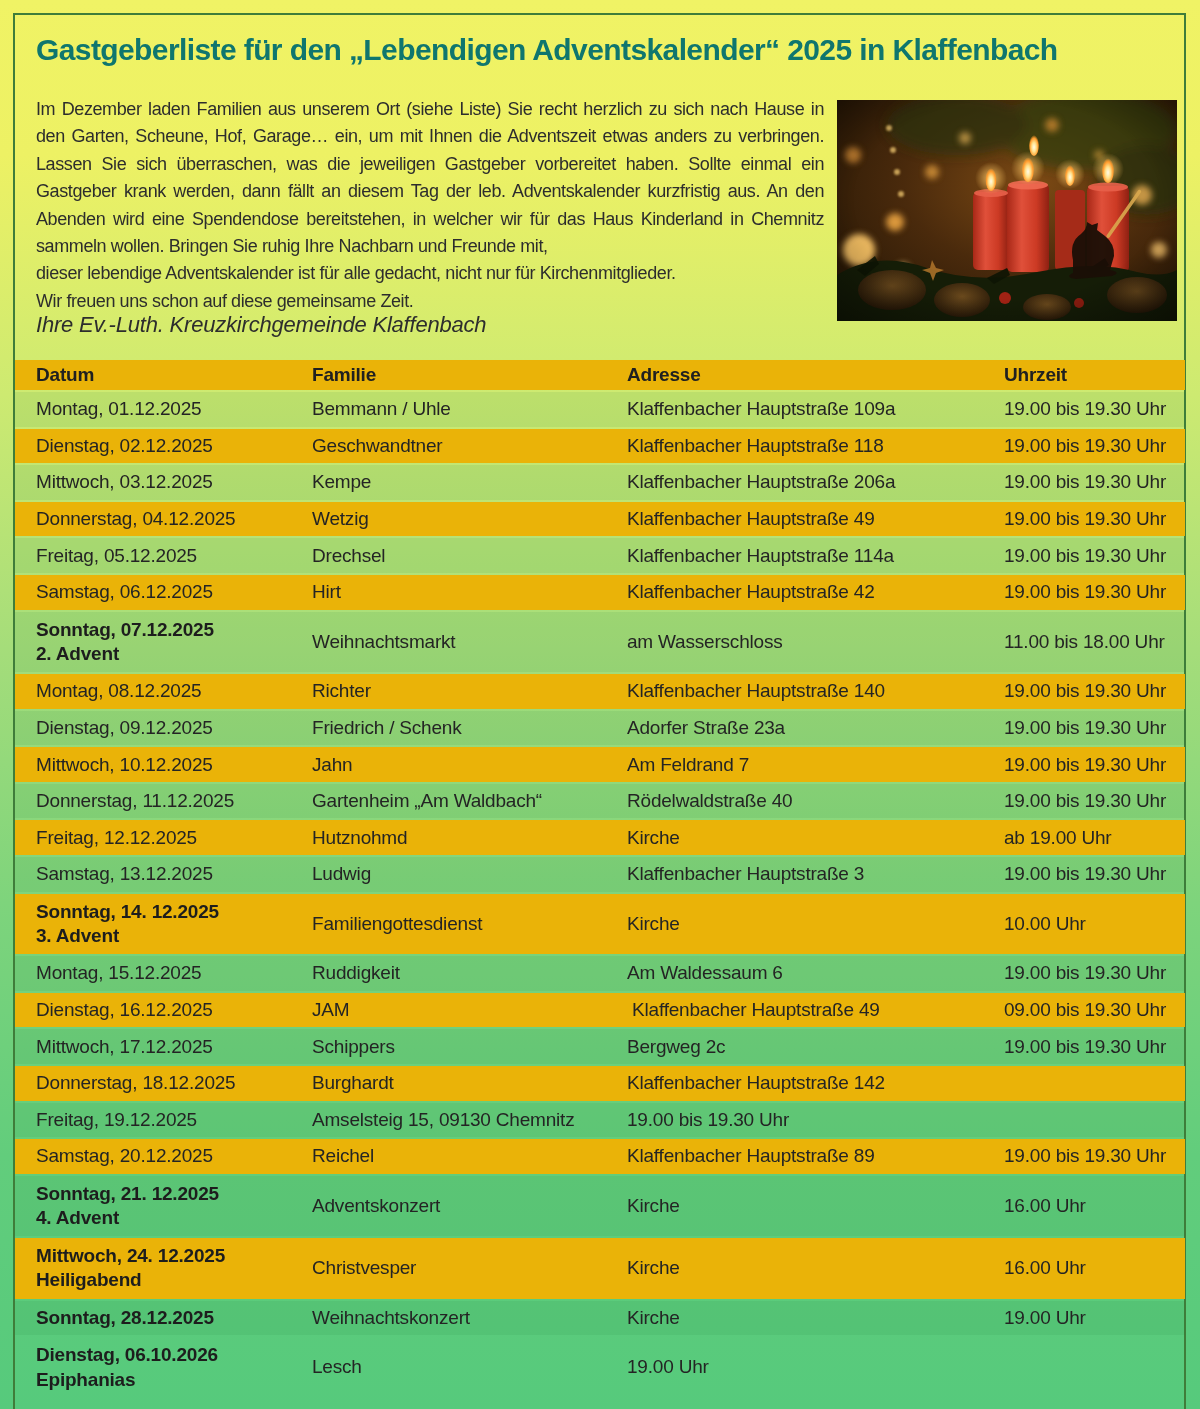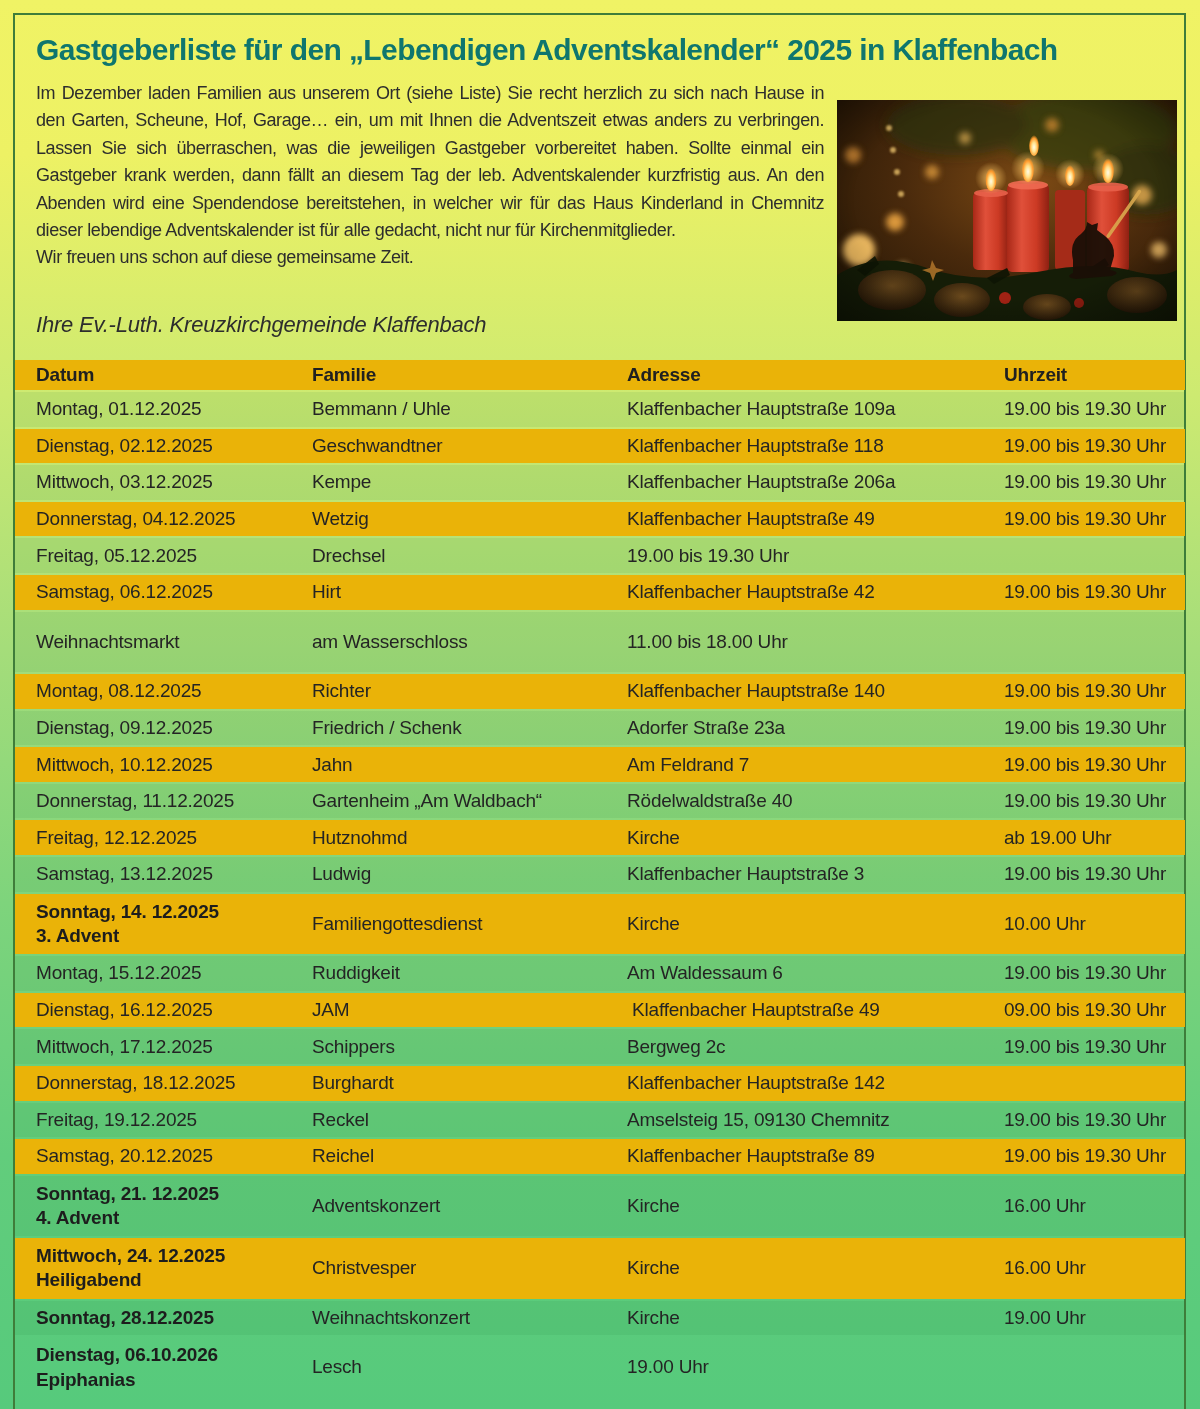--- a/index.html
+++ b/index.html
@@ -13,21 +13,21 @@
   .frame{
     position:absolute;left:13px;top:13px;width:1173px;height:1420px;
     border:2.5px solid #3f7d3a;pointer-events:none;box-sizing:border-box;
   }
   .page-title{
     position:absolute;left:36px;top:32px;width:1140px;margin:0;
     font-size:30px;line-height:36px;font-weight:bold;letter-spacing:-0.6px;
     color:#0f766e;
   }
   .intro{
-    position:absolute;left:36px;top:80px;width:788px;
+    position:absolute;left:36px;top:96px;width:788px;
     font-size:18px;line-height:27.4px;letter-spacing:-0.4px;color:#2d2d2d;
   }
   .intro .line{white-space:normal;}
   .intro .line.j{text-align:justify;text-align-last:justify;}
   .signature{
     position:absolute;left:36px;top:312px;font-style:italic;
     font-size:22px;letter-spacing:-0.2px;color:#2d2d2d;
   }
   .photo{
     position:absolute;left:837px;top:100px;width:340px;height:221px;display:block;
@@ -59,20 +59,21 @@
 <div class="frame"></div>
 
 <h1 class="page-title">Gastgeberliste für den „Lebendigen Adventskalender“ 2025 in Klaffenbach</h1>
 
 <div class="intro">
     <div class="line j">Im Dezember laden Familien aus unserem Ort (siehe Liste) Sie recht herzlich zu sich nach Hause in</div>
     <div class="line j">den Garten, Scheune, Hof, Garage… ein, um mit Ihnen die Adventszeit etwas anders zu verbringen.</div>
     <div class="line j">Lassen Sie sich überraschen, was die jeweiligen Gastgeber vorbereitet haben. Sollte einmal ein</div>
     <div class="line j">Gastgeber krank werden, dann fällt an diesem Tag der leb. Adventskalender kurzfristig aus. An den</div>
     <div class="line j">Abenden wird eine Spendendose bereitstehen, in welcher wir für das Haus Kinderland in Chemnitz</div>
+    <div class="line">sammeln wollen. Bringen Sie ruhig Ihre Nachbarn und Freunde mit,</div>
     <div class="line">dieser lebendige Adventskalender ist für alle gedacht, nicht nur für Kirchenmitglieder.</div>
     <div class="line">Wir freuen uns schon auf diese gemeinsame Zeit.</div>
   </div>
 
 <div class="signature">Ihre Ev.-Luth. Kreuzkirchgemeinde Klaffenbach</div>
 
 <svg class="photo" viewBox="0 0 340 221" xmlns="http://www.w3.org/2000/svg">
   <defs>
     <radialGradient id="bgrad" cx="58%" cy="38%" r="85%">
       <stop offset="0%" stop-color="#7c4a14"></stop>
@@ -214,29 +215,31 @@
     </div>
     <div class="row pale">
       <div class="cell datum">Donnerstag, 04.12.2025</div>
       <div class="cell familie">Wetzig</div>
       <div class="cell adresse">Klaffenbacher Hauptstraße 49</div>
       <div class="cell uhrzeit">19.00 bis 19.30 Uhr</div>
     </div>
     <div class="row tint">
       <div class="cell datum">Freitag, 05.12.2025</div>
       <div class="cell familie">Drechsel</div>
+      <div class="cell adresse">Klaffenbacher Hauptstraße 114a</div>
       <div class="cell uhrzeit">19.00 bis 19.30 Uhr</div>
     </div>
     <div class="row pale">
       <div class="cell datum">Samstag, 06.12.2025</div>
       <div class="cell familie">Hirt</div>
       <div class="cell adresse">Klaffenbacher Hauptstraße 42</div>
       <div class="cell uhrzeit">19.00 bis 19.30 Uhr</div>
     </div>
     <div class="row tint bold-date two-line">
+      <div class="cell datum">Sonntag, 07.12.2025<span class="l2">2. Advent</span></div>
       <div class="cell familie">Weihnachtsmarkt</div>
       <div class="cell adresse">am Wasserschloss</div>
       <div class="cell uhrzeit">11.00 bis 18.00 Uhr</div>
     </div>
     <div class="row pale">
       <div class="cell datum">Montag, 08.12.2025</div>
       <div class="cell familie">Richter</div>
       <div class="cell adresse">Klaffenbacher Hauptstraße 140</div>
       <div class="cell uhrzeit">19.00 bis 19.30 Uhr</div>
     </div>
@@ -295,21 +298,20 @@
       <div class="cell uhrzeit">19.00 bis 19.30 Uhr</div>
     </div>
     <div class="row pale">
       <div class="cell datum">Donnerstag, 18.12.2025</div>
       <div class="cell familie">Burghardt</div>
       <div class="cell adresse">Klaffenbacher Hauptstraße 142</div>
       <div class="cell uhrzeit"></div>
     </div>
     <div class="row tint">
       <div class="cell datum">Freitag, 19.12.2025</div>
-      <div class="cell familie">Reckel</div>
       <div class="cell adresse">Amselsteig 15, 09130 Chemnitz</div>
       <div class="cell uhrzeit">19.00 bis 19.30 Uhr</div>
     </div>
     <div class="row pale">
       <div class="cell datum">Samstag, 20.12.2025</div>
       <div class="cell familie">Reichel</div>
       <div class="cell adresse">Klaffenbacher Hauptstraße 89</div>
       <div class="cell uhrzeit">19.00 bis 19.30 Uhr</div>
     </div>
     <div class="row tint bold-date two-line">

